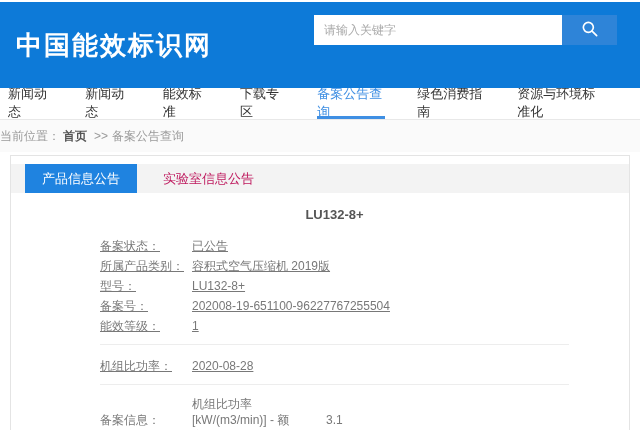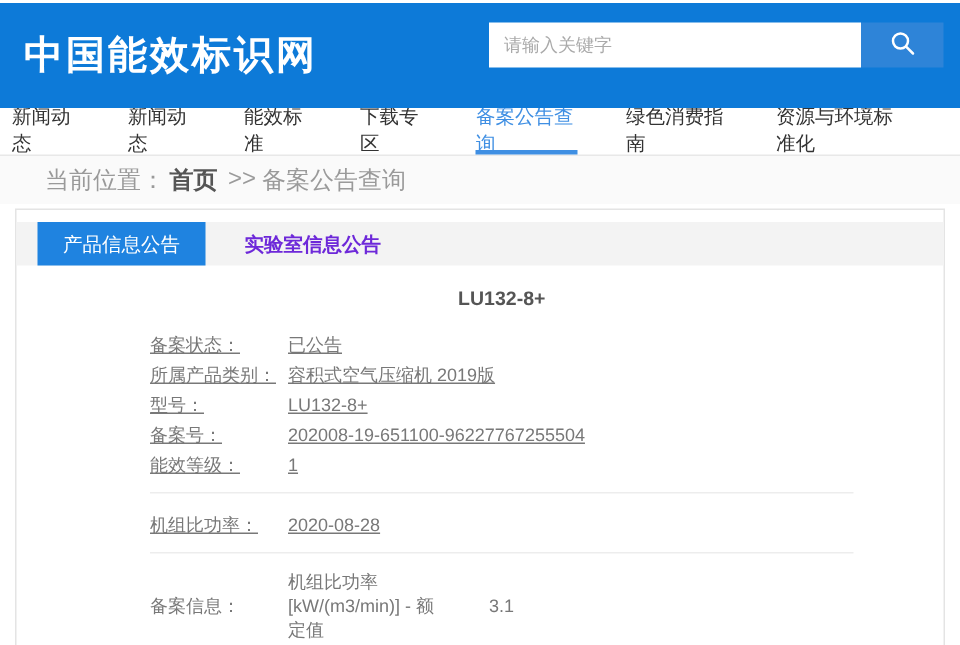--- a/index.html
+++ b/index.html
@@ -1,51 +1,51 @@
 <!DOCTYPE html>
 <html><head>
 <meta charset="utf-8">
 <style>
   * { margin:0; padding:0; box-sizing:border-box; }
   html,body { width:640px; height:430px; overflow:hidden; background:#fff;
     font-family:"Liberation Sans","DejaVu Sans",sans-serif; }
 
   
-  .header { position:relative; margin-top:2px; height:70px; background:#0d7ad8; }
+  .header { position:relative; margin-top:2px; height:86px; background:#0d7ad8; }
   .logo { position:absolute; left:16px; top:50%; transform:translateY(-50%);
     color:#fff; font-size:26px; font-weight:bold; letter-spacing:2px; }
-  .search-wrap { position:absolute; right:11px; top:13px; display:flex; }
+  .search-wrap { position:absolute; right:23px; top:13px; display:flex; }
   .search-input { width:248px; height:30px; border:none; outline:none;
     padding:0 10px; font-size:12px; color:#444; background:#fff; }
   .search-input::placeholder { color:#aaa; }
   .search-btn { width:55px; height:30px; border:none; background:#2e84d8;
     display:flex; align-items:center; justify-content:center; cursor:pointer; }
 
   
   .nav { height:32px; background:#fff; border-bottom:1px solid #e8e8e8;
     display:flex; align-items:stretch; padding-left:8px;justify-content:space-between; }
   .nav-item { font-size:13px; color:#333; margin-right:32px; cursor:pointer;
     display:flex; align-items:center; border-bottom:3px solid transparent;
     padding-top:2px; }
   .nav-item.active { color:#3f8fe3; border-bottom-color:#3f8fe3; }
 
   
-  .breadcrumb { height:32px; background:#fafafa; font-size:16px; color:#9a9a9a;
-    display:flex; align-items:center; padding-left:30px; }
+  .breadcrumb { height:32px; background:#fafafa; font-size:12px; color:#9a9a9a;
+    display:flex; align-items:center; }
   .breadcrumb .home { color:#555; font-weight:bold; margin:0 3px; }
   .breadcrumb .sep { margin:0 4px; }
 
   
   .panel { width:620px; margin:3px auto 0; border:1px solid #e4e4e4;
     background:#fff; height:300px; padding-top:8px; }
   .tabbar { height:29px; background:#f3f3f3; display:flex; align-items:stretch; }
   .tab { font-size:13px; display:flex; align-items:center; padding:0 17px;
     cursor:pointer; }
   .tab.active { background:#1f83e0; color:#fff; margin-left:14px; }
-  .tab.inactive { color:#6d28d9; margin-left:9px;font-weight:bold; }
+  .tab.inactive { color:#be185d; margin-left:9px; }
 
   .content { padding:14px 60px 0 89px; }
   .prod-title { text-align:center; font-size:13px; font-weight:bold; color:#555;
     margin-bottom:14px; }
   .field-row { display:flex; font-size:12px; color:#787878; height:20px;
     align-items:center;text-decoration:underline; }
   .field-label { width:92px; flex:none; }
   .divider { border-top:1px solid #ededed; margin:8px 0 11px; }
   .info-row { display:flex; align-items:center; font-size:12px; color:#787878;
     margin-top:2px; }

